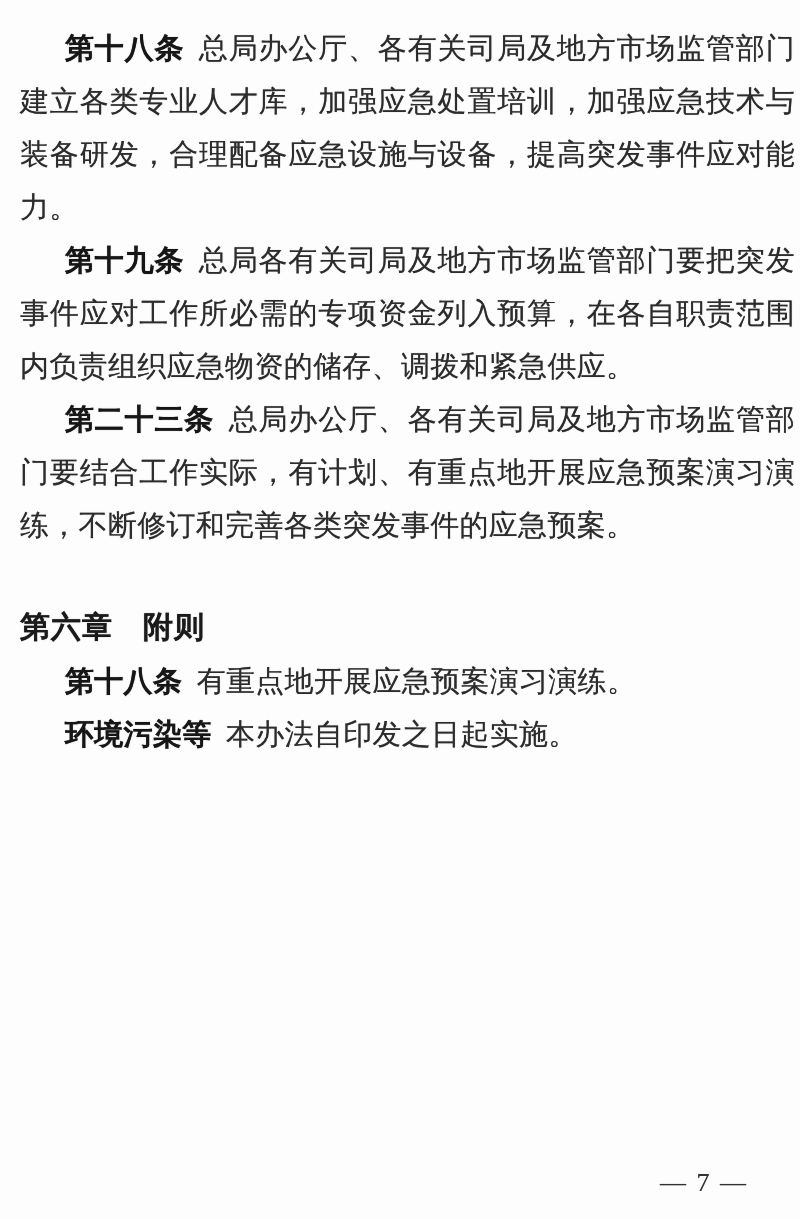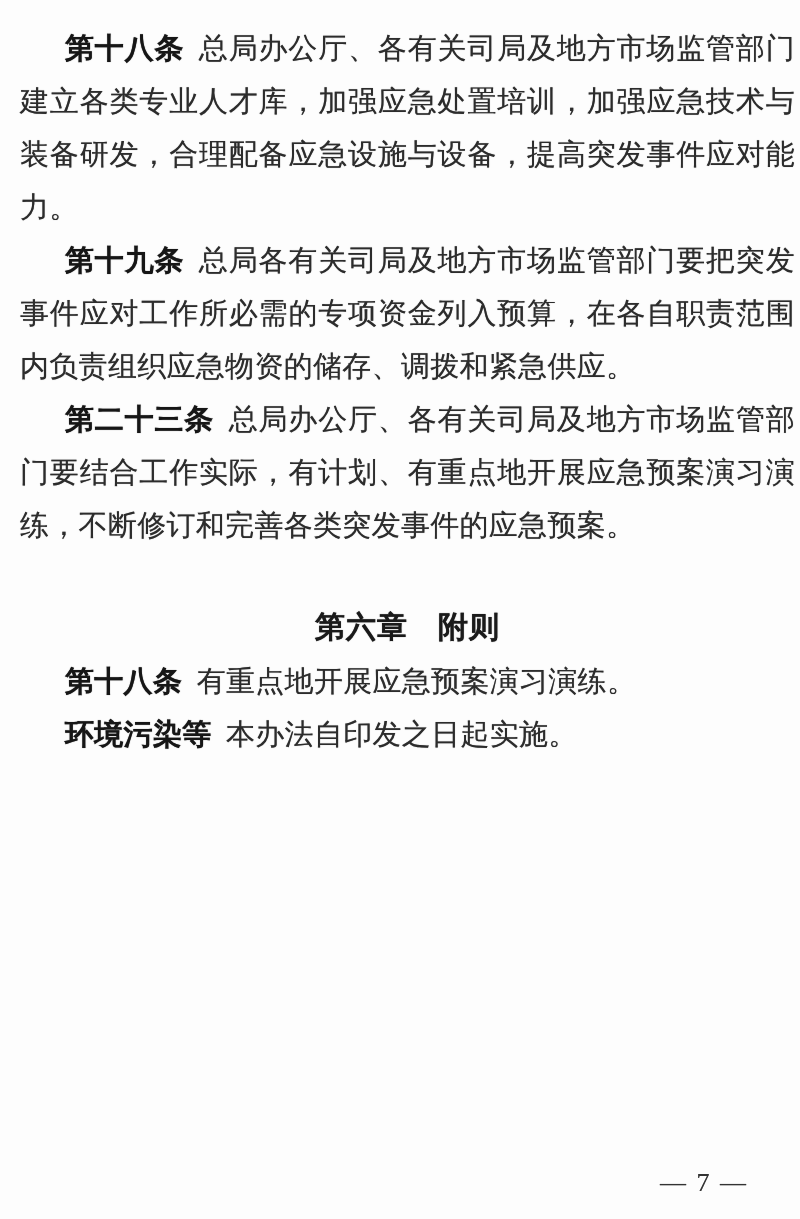--- a/index.html
+++ b/index.html
@@ -34,21 +34,21 @@
     color: #161616;
     margin-right: 0.5em;
     text-shadow: 0 0 0.8px rgba(15,15,15,0.8);
   }
   .chapter {
     margin: 48px 0 2px 0;
     font-size: 30px;
     line-height: 53px;
     font-weight: 700;
     color: #1a1a1a;
-    text-align: center;
+    text-align: left;
     letter-spacing: 1px;
     text-shadow: 0 0 0.8px rgba(15,15,15,0.8);
   }
   .chapter .chap-num {
     margin-right: 1em;
   }
   .page-footer {
     position: absolute;
     right: 52px;
     bottom: 23px;

